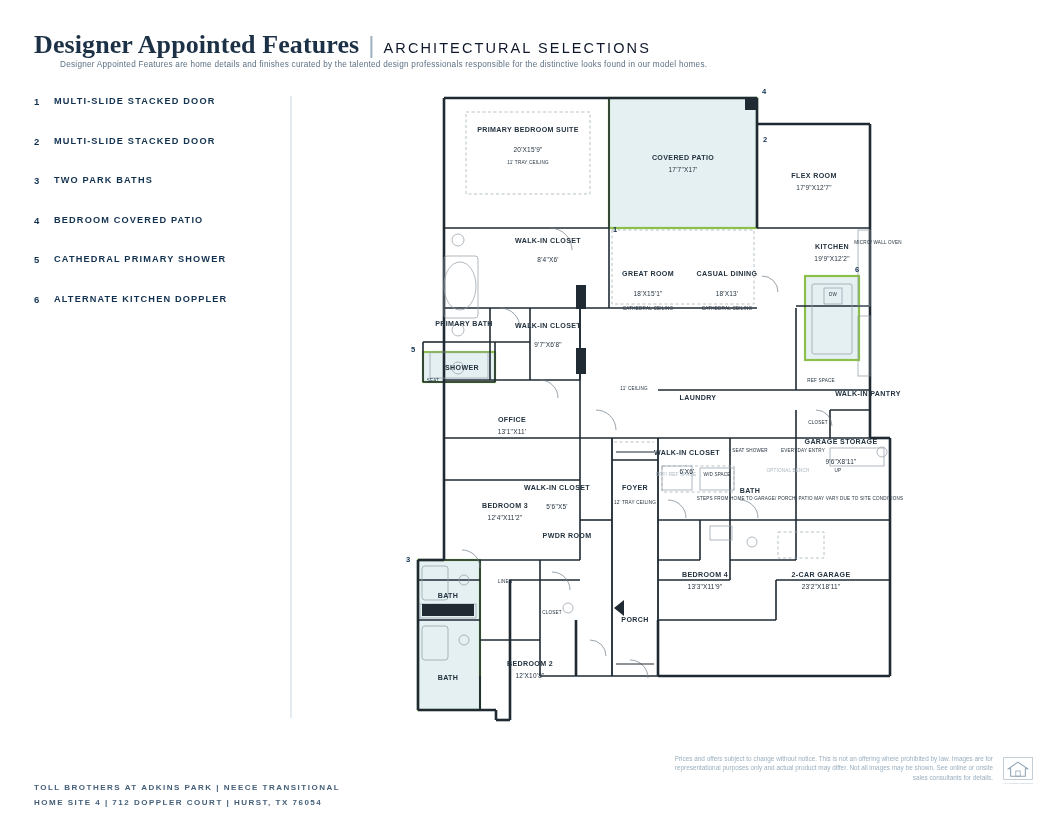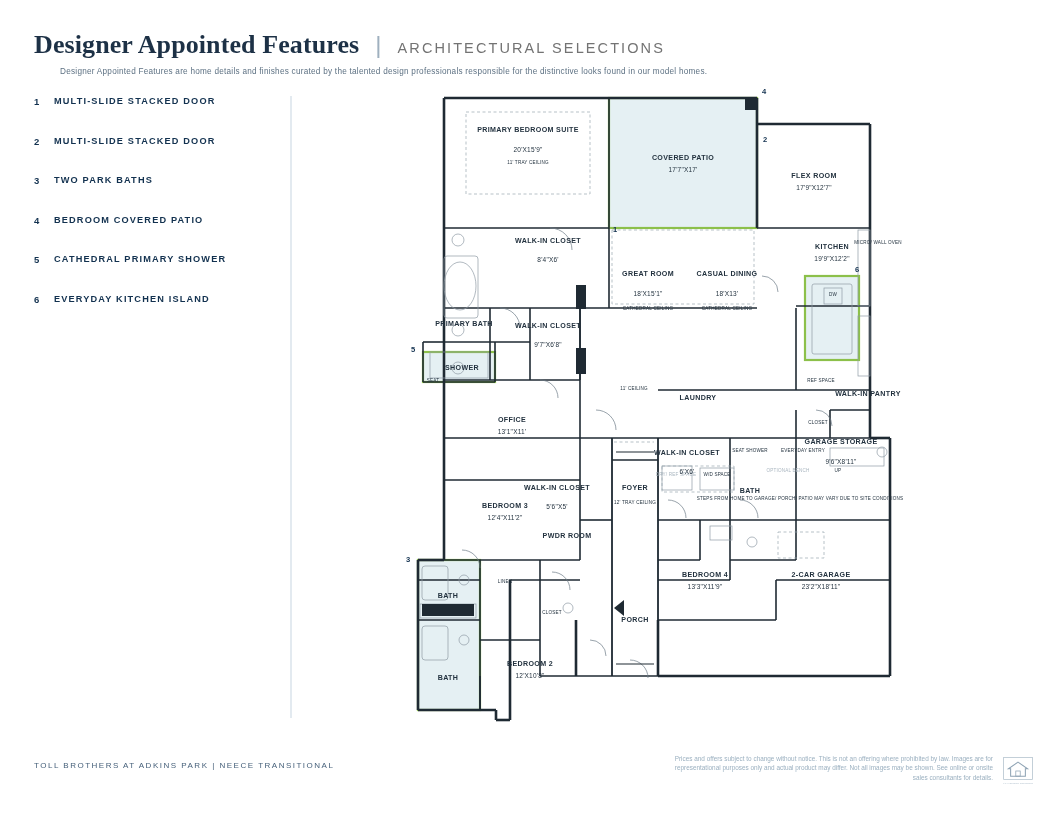--- a/index.html
+++ b/index.html
@@ -6,47 +6,47 @@
   html, body { margin:0; padding:0; }
   body {
     width:1055px; height:815px; position:relative;
     background:#ffffff;
     font-family:"Liberation Sans", sans-serif;
     color:#1b2a3a;
     overflow:hidden;
   }
   
   .hdr { position:absolute; left:34px; top:30px; }
-  .hdr-row { display:flex; align-items:baseline; gap:16px; }
+  .hdr-row { display:flex; align-items:baseline; gap:9px; }
   .hdr-title {
     font-family:"Liberation Serif", serif;
     font-size:26px; font-weight:bold; letter-spacing:.1px;
     color:#1d3146;
   }
   .hdr-bar { color:#9fb0bf; font-size:24px; font-weight:300; }
   .hdr-sub {
-    font-size:14.5px; letter-spacing:2.1px; color:#737373; font-weight:400;
+    font-size:14.5px; letter-spacing:2.1px; color:#0f172a; font-weight:400;
   }
   .hdr-desc {
-    margin-top:7px; font-size:8.2px; letter-spacing:.25px; color:#5d7183;padding-left:26px;
+    font-size:8.2px; letter-spacing:.25px; color:#5d7183;padding-left:26px;
   }
   
   .legend { position:absolute; left:34px; top:96px; width:240px; }
   .legend-item { display:flex; align-items:flex-start; margin-bottom:28.5px; }
   .legend-num {
     width:20px; font-size:9.5px; font-weight:bold; color:#12314f; flex:0 0 20px;
   }
   .legend-label {
     font-size:9.2px; font-weight:bold; letter-spacing:1.15px; color:#12314f;
   }
   .vdiv { position:absolute; left:290px; top:96px; width:2px; height:622px; background:#e3eaf0; }
   
   .footer-left {
-    position:absolute; left:34px; top:758px;
-    font-size:8px; font-weight:normal; letter-spacing:1.5px; color:#46607a; line-height:15px;
+    position:absolute; left:34px; top:780px;
+    font-size:8px; font-weight:bold; letter-spacing:1.5px; color:#46607a; line-height:15px;
   }
   .footer-right {
     position:absolute; right:62px; top:754px; width:330px; text-align:right;
     font-size:6.4px; color:#9bb0c0; line-height:9.4px;
   }
   .eho { position:absolute; right:22px; top:757px; width:30px; height:28px; }
   
   #plan { position:absolute; left:400px; top:80px; width:600px; height:660px; }
   #plan svg { display:block; }
   
@@ -90,21 +90,21 @@
   <div class="legend-item">
     <div class="legend-num">4</div>
     <div class="legend-label">BEDROOM COVERED PATIO</div>
   </div>
   <div class="legend-item">
     <div class="legend-num">5</div>
     <div class="legend-label">CATHEDRAL PRIMARY SHOWER</div>
   </div>
   <div class="legend-item">
     <div class="legend-num">6</div>
-    <div class="legend-label">EVERYDAY KITCHEN ISLAND</div>
+    <div class="legend-label">ALTERNATE KITCHEN DOPPLER</div>
   </div>
 </div>
 <div class="vdiv"></div>
 
 <div id="plan">
 <svg width="600" height="660" viewBox="0 0 600 660" xmlns="http://www.w3.org/2000/svg">
 
   <g>
     <rect class="hl" x="209" y="18" width="148" height="130"></rect>
     <rect class="hl" x="405" y="196" width="54" height="84"></rect>
@@ -383,20 +383,21 @@
     <text x="213" y="152">1</text>
     <text x="455" y="192">6</text>
     <text x="11" y="272">5</text>
     <text x="6" y="482">3</text>
   </g>
 </svg>
 </div>
 
 <div class="footer-left">
   <div>TOLL BROTHERS AT ADKINS PARK  |  NEECE TRANSITIONAL</div>
+  <div>HOME SITE 4  |  712 DOPPLER COURT  |  HURST, TX 76054</div>
 </div>
 <div class="footer-right">Prices and offers subject to change without notice. This is not an offering where prohibited by law. Images are for representational purposes only and actual product may differ. Not all images may be shown. See online or onsite sales consultants for details.</div>
 <svg class="eho" viewBox="0 0 40 38">
   <rect x="0.5" y="0.5" width="39" height="30" fill="none" stroke="#aebecb"></rect>
   <path d="M20 7 L33 16 L30 16 L30 26 L10 26 L10 16 L7 16 Z" fill="none" stroke="#8ea3b4" stroke-width="1.4"></path>
   <rect x="17" y="19" width="6" height="7" fill="none" stroke="#8ea3b4"></rect>
   <text x="20" y="36" text-anchor="middle" font-size="3.4" fill="#aebecb" font-family="Liberation Sans, sans-serif">EQUAL HOUSING OPPORTUNITY</text>
 </svg>
 
 </body></html>

